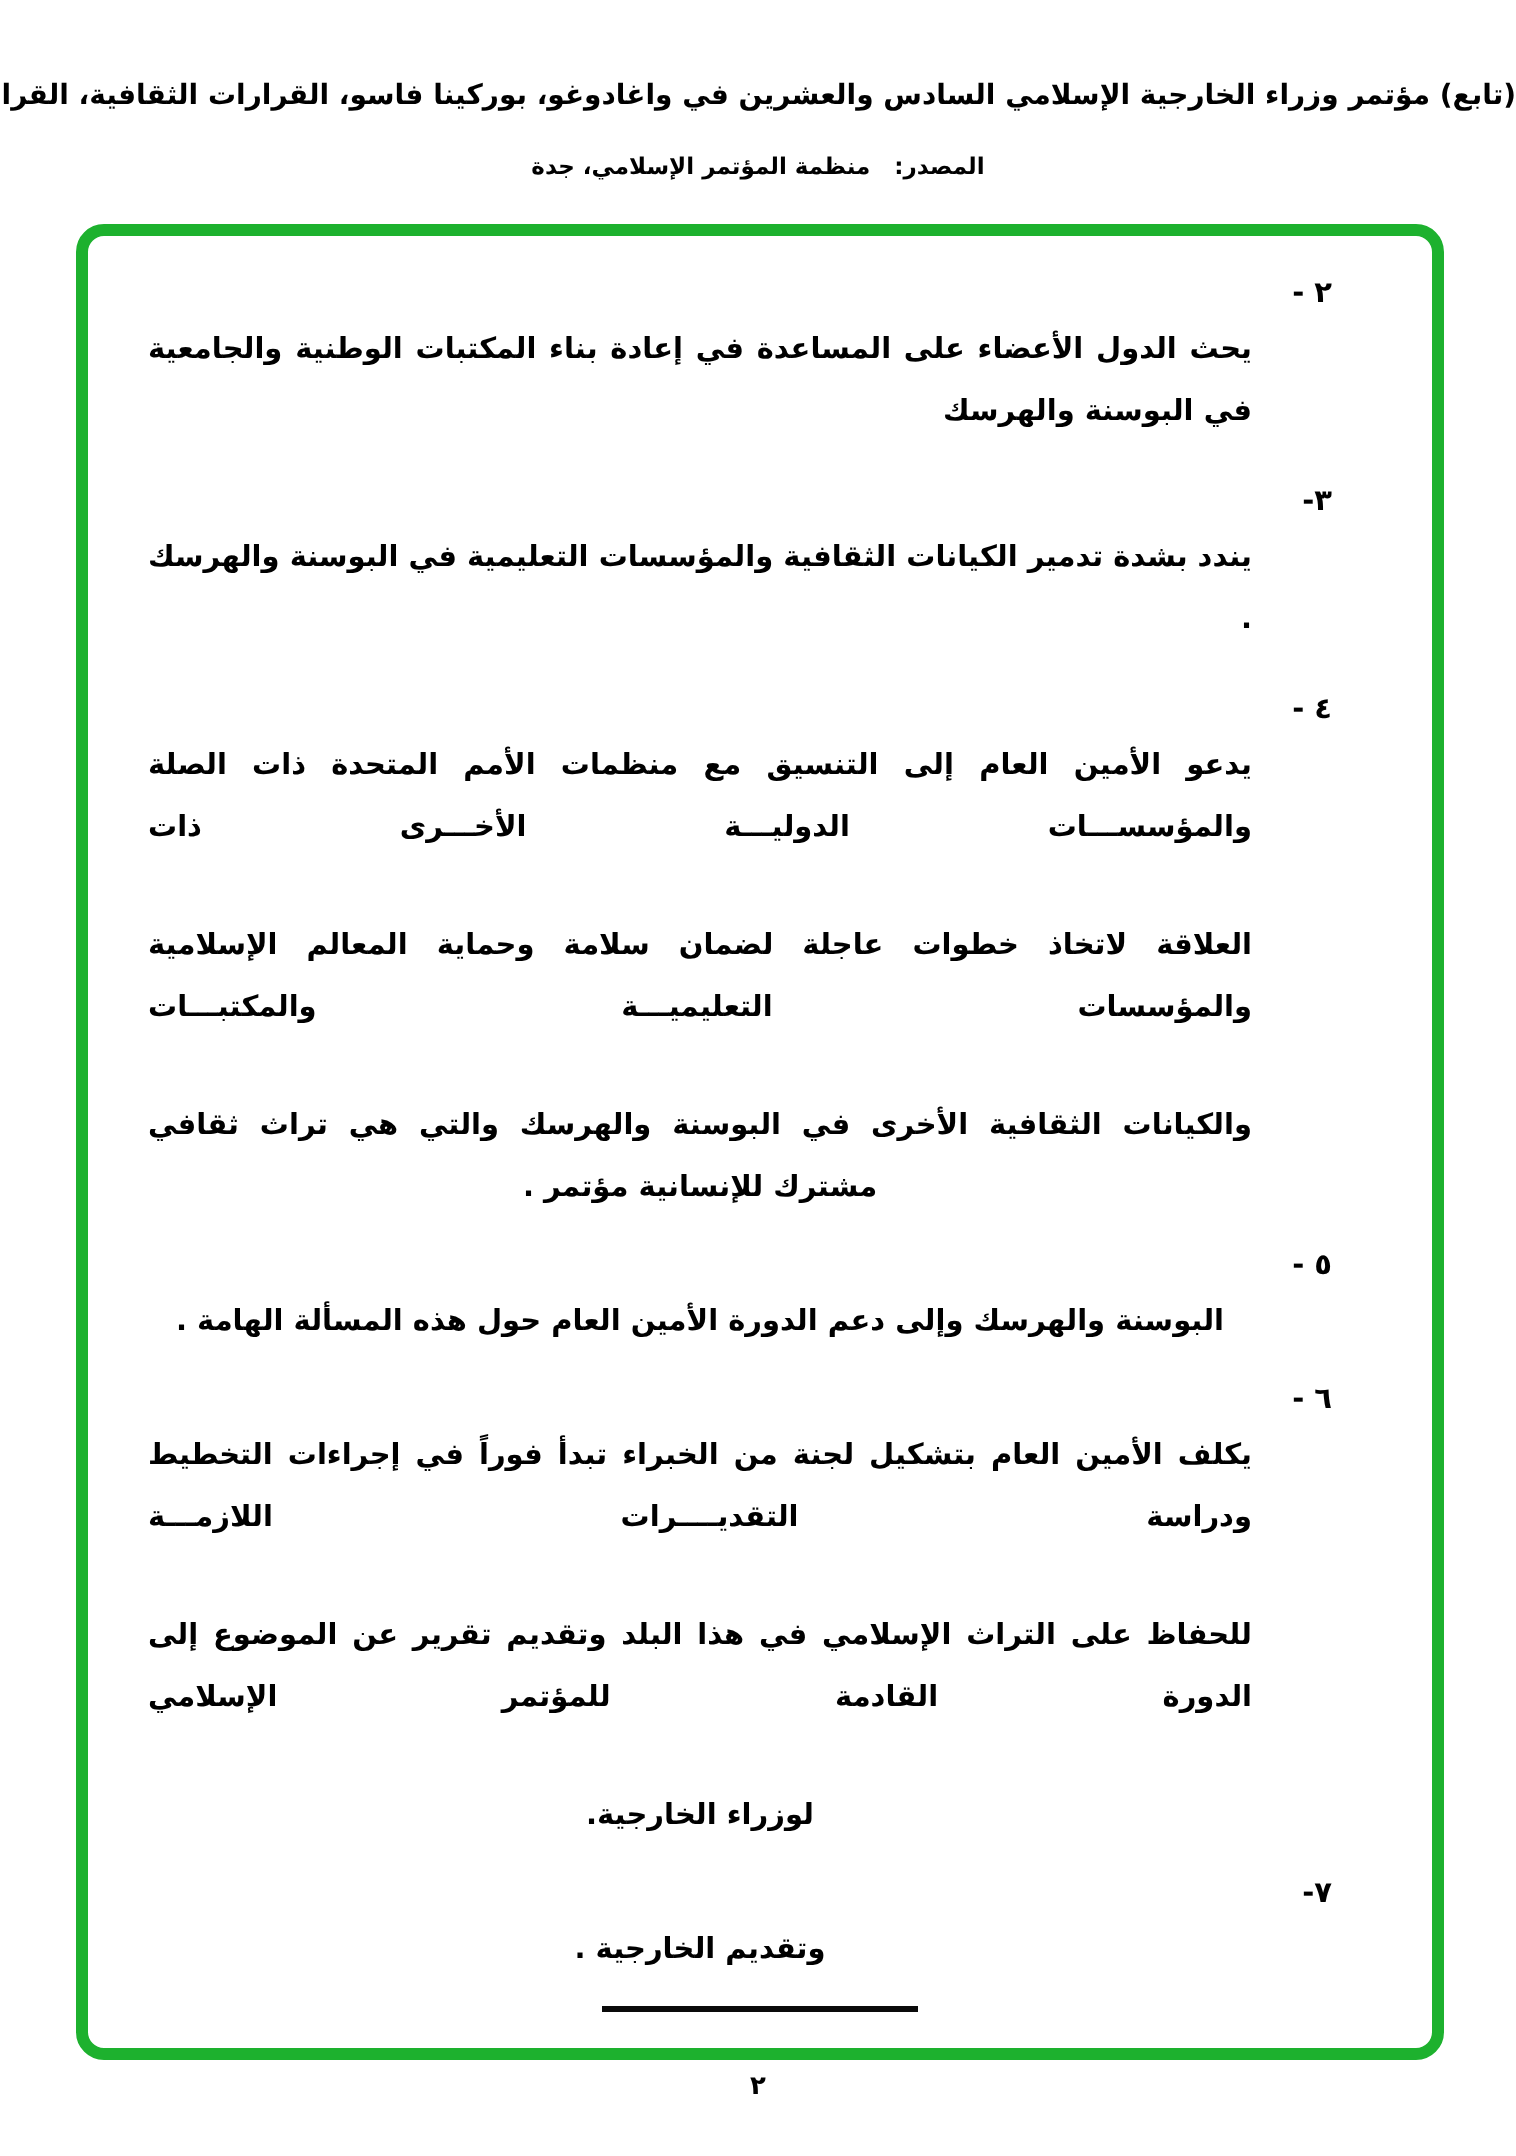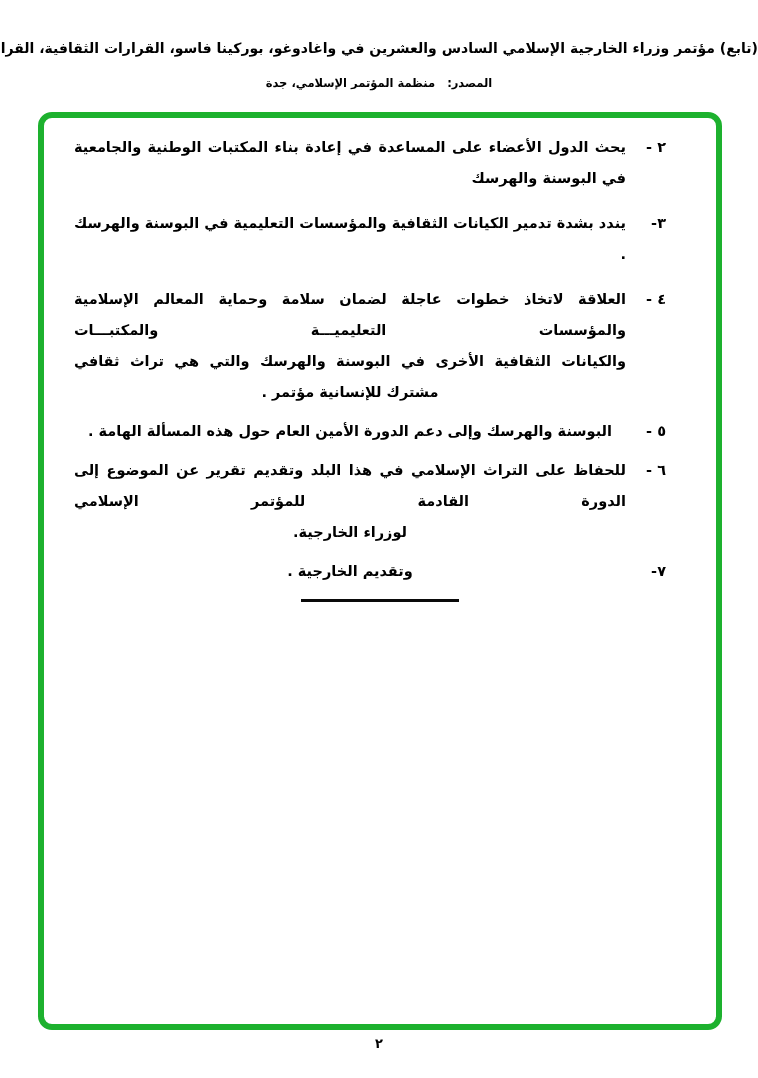--- a/index.html
+++ b/index.html
@@ -48,20 +48,21 @@
   .item.mb-lg{margin-bottom:14px;}
   .num{
     flex:0 0 34px;
     text-align:right;
     white-space:nowrap;
   }
   .txt{flex:1;min-width:0;}
   .line{
     text-align:justify;
     text-align-last:justify;
+    margin-top:28px;
   }
   .line.center{text-align-last:center;}
   .line.right{text-align-last:right;}
   
   .divider{
     width:158px;height:3px;
     background:#0a0a0a;
     margin:12px auto 0 auto;
   }
   
@@ -92,33 +93,35 @@
         </div>
         <div class="item mb-lg">
           <div class="num">٣-</div>
           <div class="txt">
             <div class="line right">يندد بشدة تدمير الكيانات الثقافية والمؤسسات التعليمية في البوسنة والهرسك .</div>
           </div>
         </div>
         <div class="item">
           <div class="num">٤ -</div>
           <div class="txt">
+            <div class="line">يدعو الأمين العام إلى التنسيق مع منظمات الأمم المتحدة ذات الصلة والمؤسســـات الدوليـــة الأخـــرى ذات</div>
             <div class="line">العلاقة لاتخاذ خطوات عاجلة لضمان سلامة وحماية المعالم الإسلامية والمؤسسات التعليميـــة والمكتبـــات</div>
             <div class="line center">والكيانات الثقافية الأخرى في البوسنة والهرسك والتي هي تراث ثقافي مشترك للإنسانية مؤتمر .</div>
           </div>
         </div>
         <div class="item">
           <div class="num">٥ -</div>
           <div class="txt">
             <div class="line center">البوسنة والهرسك وإلى دعم الدورة الأمين العام حول هذه المسألة الهامة .</div>
           </div>
         </div>
         <div class="item">
           <div class="num">٦ -</div>
           <div class="txt">
+            <div class="line">يكلف الأمين العام بتشكيل لجنة من الخبراء تبدأ فوراً في إجراءات التخطيط ودراسة التقديــــرات اللازمـــة</div>
             <div class="line">للحفاظ على التراث الإسلامي في هذا البلد وتقديم تقرير عن الموضوع إلى الدورة القادمة للمؤتمر الإسلامي</div>
             <div class="line center">لوزراء الخارجية.</div>
           </div>
         </div>
         <div class="item">
           <div class="num">٧-</div>
           <div class="txt">
             <div class="line center">وتقديم الخارجية .</div>
           </div>
         </div>

